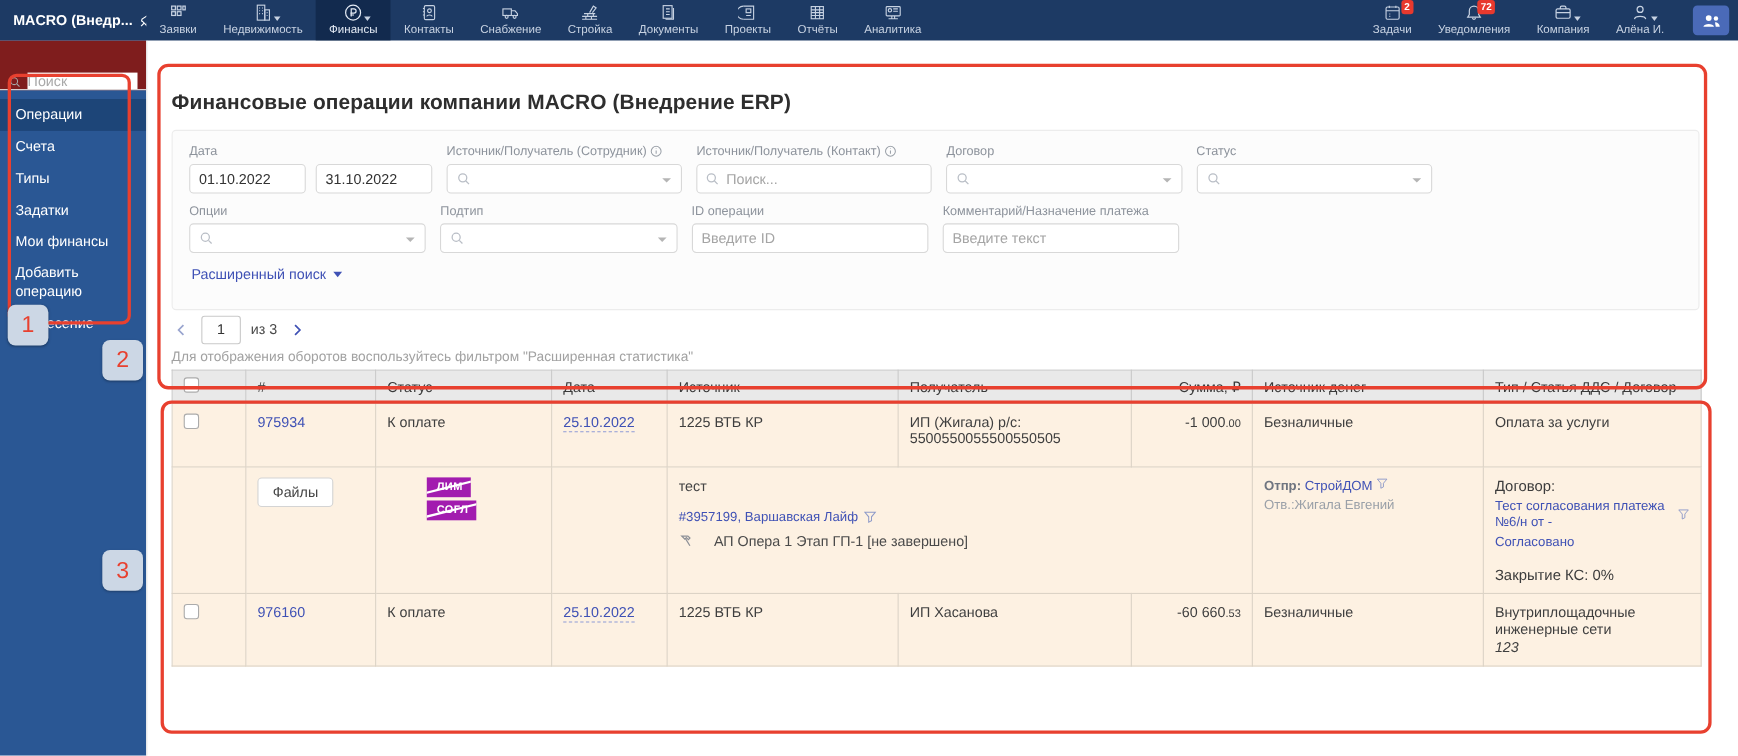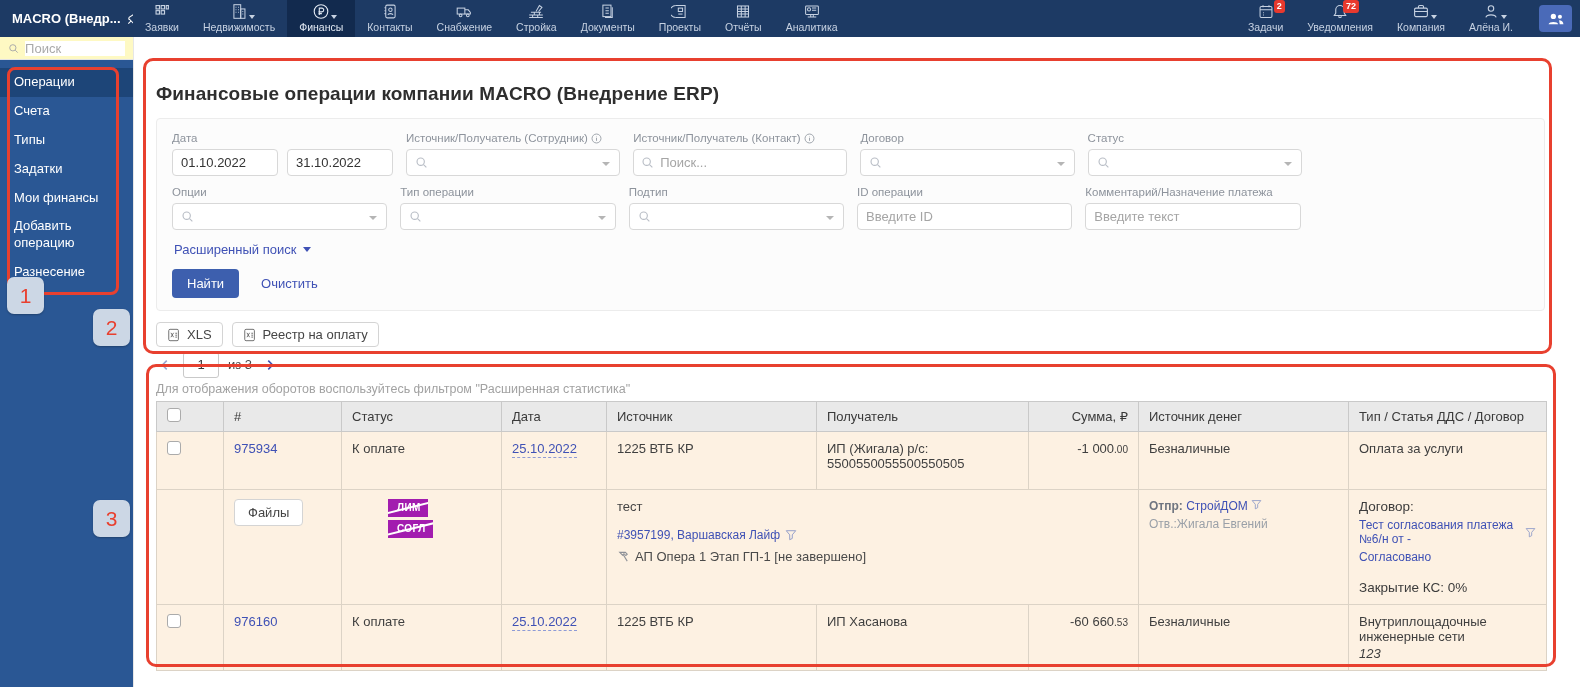--- a/index.html
+++ b/index.html
@@ -16,21 +16,21 @@
   .nav-item.active { background:#122a4e; color:#e3eaf4; }
   .nav-item svg { width:18px; height:17px; display:block; }
   .icon-wrap { position:relative; display:inline-block; }
   .nbadge { position:absolute; top:-3px; right:-10px; background:#e8392e; color:#fff; font-size:9px; font-weight:700; line-height:1; padding:2px 3px; border-radius:3px; }
   .caret-mini { position:absolute; right:-7px; bottom:1px; width:0; height:0; border-left:3.5px solid transparent; border-right:3.5px solid transparent; border-top:4px solid #c7d2e2; }
   .top-right { margin-left:auto; display:flex; align-items:stretch; padding-right:8px; }
   .people-btn { align-self:center; width:33px; height:27px; margin-left:14px; background:#4a6ab8; border:none; border-radius:4px; display:flex; align-items:center; justify-content:center; cursor:pointer; }
 
   
   .sidebar { position:absolute; left:0; top:37px; width:133px; height:650px; background:#2a5794; }
-  .side-search { height:23px; background:#fef9c3; display:flex; align-items:center; gap:6px; padding:0 8px; border-bottom:1px solid #e3e3e3; }
+  .side-search { height:45px; background:#7f1d1d; display:flex; align-items:flex-end; gap:6px; padding:0 8px; border-bottom:1px solid #e3e3e3; }
   .side-search input { border:none; outline:none; width:100%; font-size:13px; font-family:inherit; color:#444; }
   .side-search input::placeholder { color:#a9a9a9; }
   .side-menu { padding-top:8px; }
   .side-item { color:#fff; font-size:13px; font-weight:500; padding:6px 14px; line-height:1.3; cursor:pointer; }
   .side-item.active { background:#1d4578; }
 
   
   .main { position:absolute; left:133px; top:37px; width:1447px; height:650px; background:#fff; padding:0 35px 0 22px; overflow:hidden; border-left:1px solid #e6e6e6; }
   h1.page-title { margin-top:46px; font-size:19px; font-weight:700; color:#2e2e2e; letter-spacing:.1px; }
 
@@ -76,21 +76,21 @@
   tr.r1 { height:58px; } tr.r2 { height:63px; } tr.r-detail { height:103px; }
   .cb { display:inline-block; width:14px; height:14px; background:#fff; border:1px solid #ababab; border-radius:3px; cursor:pointer; }
   a.lnk { color:#3f51b5; text-decoration:none; cursor:pointer; }
   a.lnk.dashed { border-bottom:1px dashed #8e9bd6; padding-bottom:1px;margin-top:44px; }
   .amount .frac { font-size:10px; }
   .files-btn { background:#fff; border:1px solid #d4d4d4; border-radius:4px; padding:5px 13px; font-size:13px; font-family:inherit; color:#454545; cursor:pointer; }
   .rbadge { position:relative; display:inline-block; background:#a21caf; color:#fff; font-size:10px; font-weight:700; letter-spacing:.4px; padding:3px 7px 4px 9px; margin-right:5px; overflow:hidden;margin-left:36px; }
   .rbadge::after { content:""; position:absolute; left:-3px; right:-3px; top:45%; height:1.6px; background:#fff; transform:rotate(-14deg); }
   .d-comment { font-size:13px; color:#444; margin-bottom:14px; }
   .d-object { font-size:12px; margin-bottom:7px; display:flex; align-items:center; gap:5px; }
-  .d-stage { font-size:13px; color:#4a4a4a; display:flex; align-items:center; gap:5px; }
+  .d-stage { font-size:13px; color:#4a4a4a; display:flex; align-items:center; gap:19px; }
   .funnel { color:#8f9bc9; flex:none; cursor:pointer; }
   .hammer { color:#8d9097; flex:none; }
   .detail-money div { font-size:12px; margin-bottom:4px; }
   .lbl-strong { color:#6f7580; font-weight:700; }
   .gray { color:#9aa0a8; }
   .detail-type .t-head { font-size:13.5px; color:#3c3c3c; margin-bottom:4px; }
   .detail-type .t-link, .detail-type .t-status { font-size:12px; margin-bottom:4px; display:flex; align-items:center; gap:11px; }
   .detail-type .closing { font-size:13.5px; color:#3c3c3c; margin-top:16px; }
   .type-note { font-style:italic; margin-top:2px; }
 
@@ -346,30 +346,20 @@
           <label>Опции</label>
           <div class="selectbox">
             <svg class="mag" viewBox="0 0 16 16" fill="none" stroke="currentColor" stroke-width="1.4">
                 <circle cx="7" cy="7" r="4.5"></circle>
                 <line x1="10.5" y1="10.5" x2="14" y2="14"></line>
               </svg>
             <span class="sel-caret"></span>
           </div>
         </div>
         <div class="ffield">
-          <label>Тип операции</label>
-          <div class="selectbox">
-            <svg class="mag" viewBox="0 0 16 16" fill="none" stroke="currentColor" stroke-width="1.4">
-                <circle cx="7" cy="7" r="4.5"></circle>
-                <line x1="10.5" y1="10.5" x2="14" y2="14"></line>
-              </svg>
-            <span class="sel-caret"></span>
-          </div>
-        </div>
-        <div class="ffield">
           <label>Подтип</label>
           <div class="selectbox">
             <svg class="mag" viewBox="0 0 16 16" fill="none" stroke="currentColor" stroke-width="1.4">
                 <circle cx="7" cy="7" r="4.5"></circle>
                 <line x1="10.5" y1="10.5" x2="14" y2="14"></line>
               </svg>
             <span class="sel-caret"></span>
           </div>
         </div>
         <div class="ffield">
@@ -380,44 +370,22 @@
           <label>Комментарий/Назначение платежа</label>
           <input class="tinput" placeholder="Введите текст" style="">
         </div>
       </div>
 
       <a class="adv-link">
           <span>Расширенный поиск</span>
           <span class="adv-caret"></span>
         </a>
 
-      <div class="factions">
-        <button class="btn-find">Найти</button>
-        <a class="lnk-clear">Очистить</a>
-      </div>
     </section>
 
-    <div class="export-row">
-      <button class="btn-export">
-        <svg width="14" height="14" viewBox="0 0 16 16" fill="none" stroke="currentColor" stroke-width="1.1">
-            <rect x="2" y="1.5" width="11" height="13" rx="1.5"></rect>
-            <path d="M4.5 5.5l3 5M7.5 5.5l-3 5"></path>
-            <path d="M9.5 6h2M9.5 8.2h2M9.5 10.4h2"></path>
-          </svg>
-        <span>XLS</span>
-      </button>
-      <button class="btn-export">
-        <svg width="14" height="14" viewBox="0 0 16 16" fill="none" stroke="currentColor" stroke-width="1.1">
-            <rect x="2" y="1.5" width="11" height="13" rx="1.5"></rect>
-            <path d="M4.5 5.5l3 5M7.5 5.5l-3 5"></path>
-            <path d="M9.5 6h2M9.5 8.2h2M9.5 10.4h2"></path>
-          </svg>
-        <span>Реестр на оплату</span>
-      </button>
-    </div>
 
 
     <div class="pager">
       <button class="pg-prev">
         <svg width="14" height="14" viewBox="0 0 16 16" fill="none" stroke="currentColor" stroke-width="1.8">
             <polyline points="10,3 5,8 10,13"></polyline>
           </svg>
       </button>
       <input class="pg-input" value="1" style="">
       <span class="pg-of">из 3</span>

